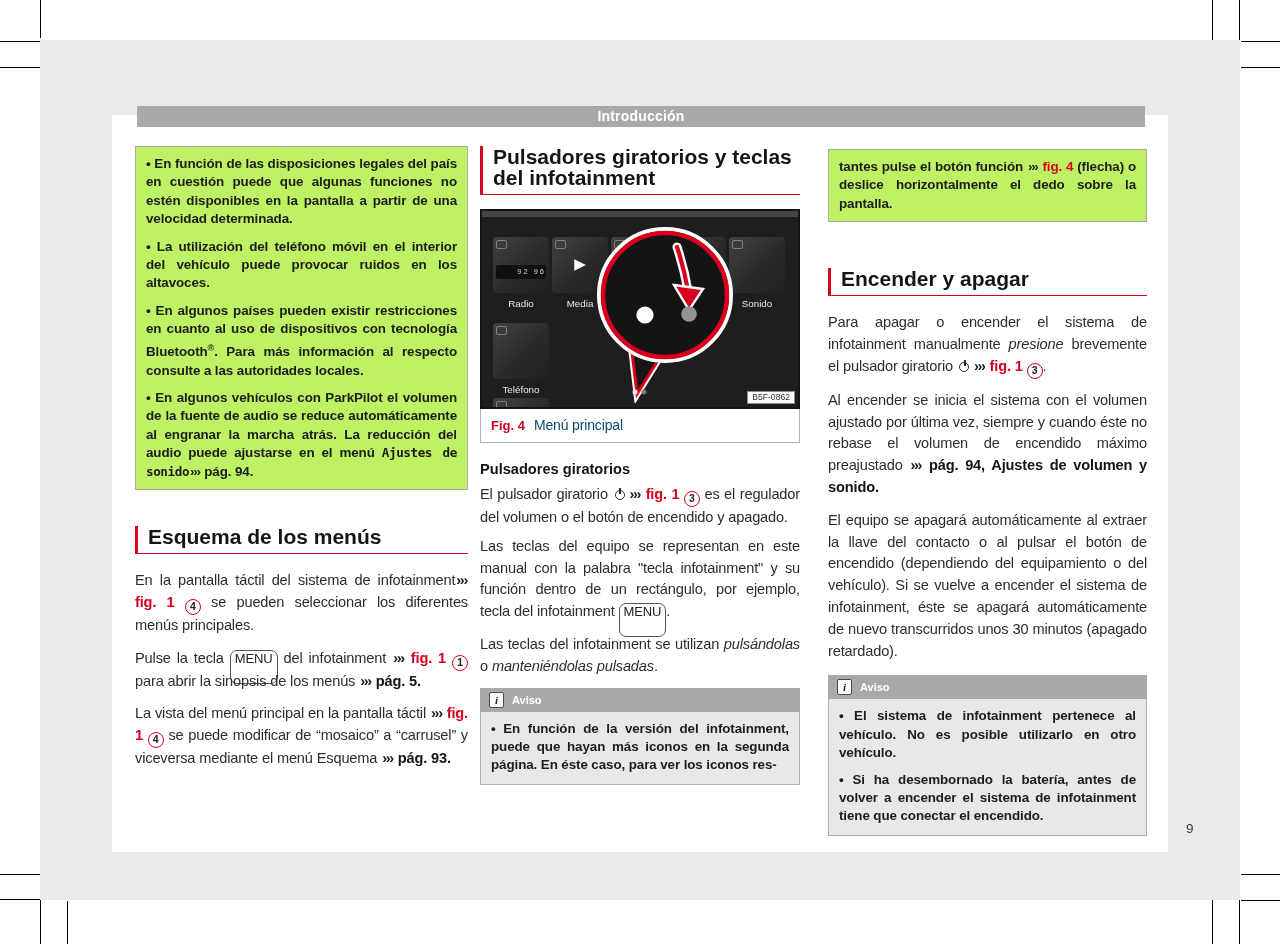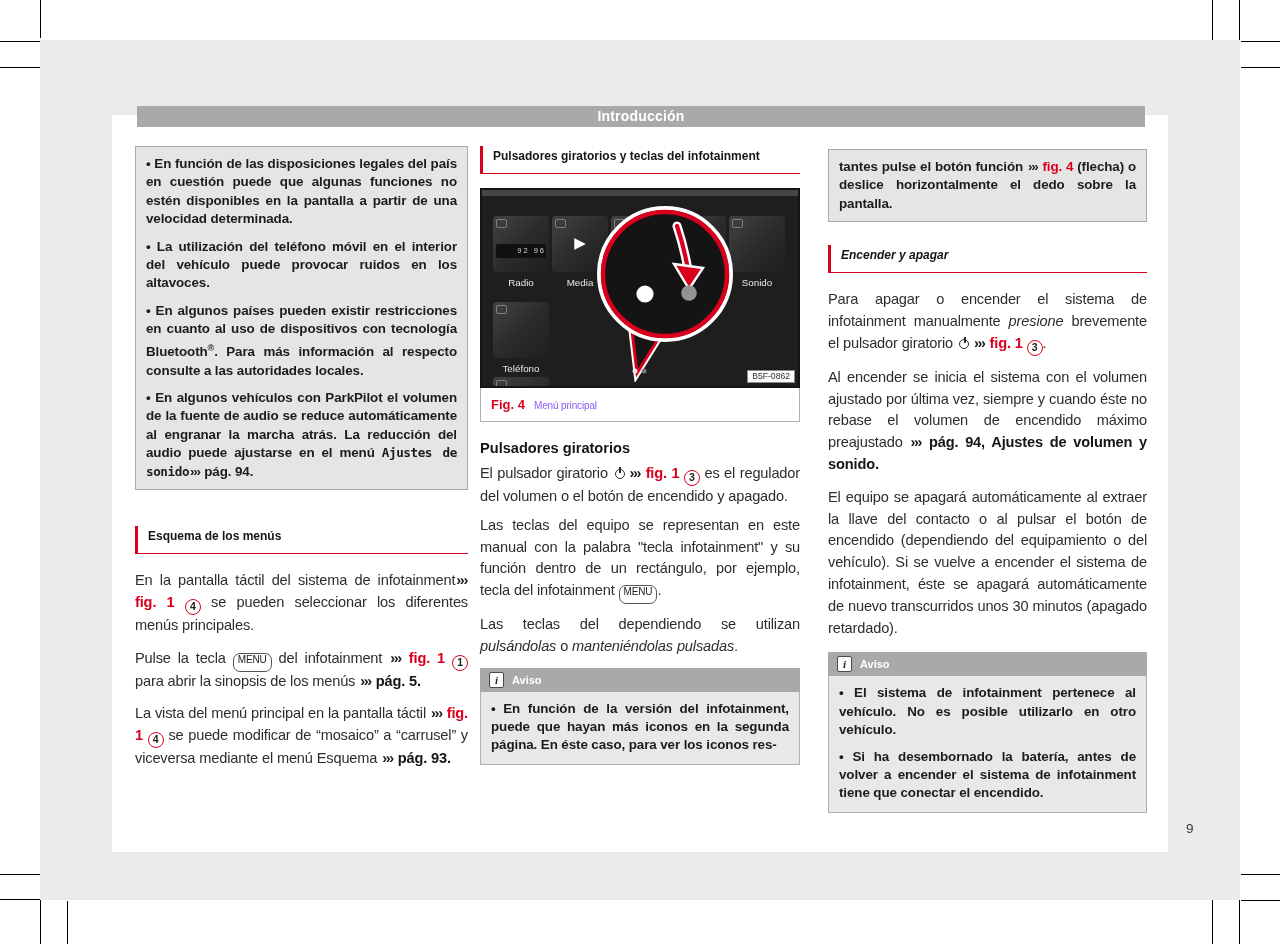--- a/index.html
+++ b/index.html
@@ -9,52 +9,52 @@
   .backdrop{position:absolute;left:40px;top:40px;width:1200px;height:860px;background:#ebebeb;}
   .page{position:absolute;left:72px;top:75px;width:1056px;height:737px;background:#ffffff;}
   .page-header-bar{position:absolute;left:25px;top:-9px;width:1008px;height:21px;background:#a9a9a9;
      color:#fff;font-weight:700;font-size:14px;text-align:center;line-height:21px;letter-spacing:.2px;}
   .col{position:absolute;top:31px;}
   .col1{left:23px;width:333px;}
   .col2{left:368px;width:320px;}
   .col3{left:716px;width:319px;top:34px;}
 
   
-  .notice-box{background:#e5e5e5;border:1px solid #a8a8a8;padding:8px 10px;}
+  .notice-box{background:#bef264;border:1px solid #a8a8a8;padding:8px 10px;}
   .notice-box .rich-para{font-weight:700;color:#1c1c1c;font-size:13.4px;line-height:18.4px;text-align:justify;letter-spacing:-.1px;}
   .notice-box .rich-para + .rich-para{margin-top:9px;}
   .aviso{margin-top:10px;}
   .aviso-head{background:#a9a9a9;height:24px;display:flex;align-items:center;padding:0 9px;}
   .aviso-title{color:#fff;font-weight:700;font-size:11px;margin-left:8px;}
   .info-icon{display:inline-block;width:13px;height:14px;background:#fdfdfd;border:1px solid #4a4a4a;border-radius:2px;
      color:#222;font-family:"Liberation Serif",serif;font-style:italic;font-weight:700;font-size:11px;line-height:14px;text-align:center;}
   .aviso-body{background:#e8e8e8;border:1px solid #b0b0b0;border-top:none;padding:8px 10px 9px;}
   .aviso-body .rich-para{font-weight:700;color:#1c1c1c;font-size:13.4px;line-height:18.4px;text-align:justify;letter-spacing:-.1px;}
   .aviso-body .rich-para + .rich-para{margin-top:8px;}
 
   
   .section-head{border-left:3px solid #d9001d;border-bottom:1.4px solid #d9001d;
-     padding:0 0 6px 10px;font-weight:700;font-size:12px;line-height:21px;color:#151515;}
+     padding:0 0 6px 10px;font-weight:700;font-size:21px;line-height:21px;color:#151515;}
   .subhead{font-weight:700;font-size:14.6px;color:#151515;margin-top:18px;}
 
   
   .para{margin-top:11px;font-size:14.6px;line-height:21.8px;color:#2d2d2d;text-align:justify;letter-spacing:-.15px;}
-  .mt16{margin-top:16px;} .mt31{margin-top:23px;font-style:italic;} .mt36{margin-top:36px;} .mt7{margin-top:7px;}
+  .mt16{margin-top:16px;} .mt31{margin-top:46px;} .mt36{margin-top:36px;} .mt7{margin-top:7px;}
 
   
   .seg-p{} 
   .seg-b{font-weight:700;}
   .seg-i{font-style:italic;}
   .seg-rb{font-weight:700;color:#d9001d;}
   .seg-pb{font-weight:700;color:#151515;}
   .seg-sup{vertical-align:super;font-size:9px;font-weight:700;}
   .seg-mono{font-family:"DejaVu Sans Mono","Liberation Mono",monospace;font-weight:700;font-size:12.6px;letter-spacing:-.4px;}
   .seg-arr{font-weight:700;color:#1c1c1c;letter-spacing:-1.3px;margin:0 1px 0 1px;}
-  .seg-key{font-size:10px;font-weight:400;color:#222;border:1.2px solid #555;border-radius:7px;
-     padding:0 4px 6px;white-space:nowrap;}
+  .seg-key{font-size:13px;font-weight:400;color:#222;border:1.2px solid #555;border-radius:7px;
+     padding:0 4px 17px;white-space:nowrap;}
   .seg-circ{display:inline-block;box-sizing:border-box;width:16px;height:16px;border:1.4px solid #d9001d;border-radius:50%;
      font-size:10.5px;font-weight:700;color:#222;text-align:center;line-height:13px;vertical-align:-3px;}
   .seg-pow{display:inline-block;width:12px;height:12px;position:relative;margin:0 2px;vertical-align:-1px;}
   .seg-pow::before{content:"";position:absolute;left:0.5px;top:2px;width:8px;height:8px;border:1.6px solid #2b2b2b;border-radius:50%;}
   .seg-pow::after{content:"";position:absolute;left:5px;top:0;width:1.8px;height:6px;background:#2b2b2b;}
 
   
   .figure{margin-top:14px;}
   .fig-image{position:relative;height:196px;background:#1e1e1e;border:2px solid #141414;overflow:hidden;}
   .fig-topstrip{position:absolute;left:0;top:0;right:0;height:6px;background:#454545;}
@@ -65,21 +65,21 @@
   .tile-img::before{content:"";position:absolute;left:3px;top:3px;width:9px;height:7px;border:1px solid rgba(255,255,255,.35);border-radius:2px;}
   .tile-label{margin-top:5px;font-size:9.8px;color:#e6e6e6;text-align:center;white-space:nowrap;}
   .radio-display{position:absolute;left:3px;right:3px;top:28px;height:14px;background:#101010;border-radius:2px;
      color:#d6d6d6;font-size:7.5px;line-height:14px;text-align:right;letter-spacing:2px;}
   .play-icon{position:absolute;left:50%;top:46%;transform:translate(-50%,-50%);color:#fff;font-size:15px;line-height:1;}
   .bubble-svg{position:absolute;left:0;top:0;}
   .fig-code{position:absolute;right:3px;bottom:3px;background:#fafafa;border:1px solid #8a8a8a;
      font-size:8.6px;line-height:11px;padding:0 4px;color:#333;margin-left:32px;}
   .fig-caption{border:1px solid #b0b0b0;border-top:none;padding:7px 10px 8px;background:#fff;}
   .fig-caption-label{color:#d9001d;font-weight:700;font-size:13px;}
-  .fig-caption-text{color:#8b5cf6;font-size:10px;margin-left:9px;letter-spacing:-.15px;}
+  .fig-caption-text{color:#0c4a6e;font-size:14px;margin-left:9px;letter-spacing:-.15px;}
 
   .page-num{position:absolute;left:1146px;top:781px;font-size:13.5px;color:#3a3a3a;}
 </style>
 </head>
 <body>
 
 <div class="canvas">
 
   <div class="crop" style="left:40px;top:0;width:1px;height:38px;"></div>
   <div class="crop" style="left:0;top:41px;width:40px;height:1px;"></div>
@@ -191,21 +191,21 @@
             <div class="fig-code">B5F-0862</div>
           </div>
           <div class="fig-caption">
             <span class="fig-caption-label">Fig. 4</span><span class="fig-caption-text">Menú principal</span>
           </div>
         </div>
 
         <div class="subhead">Pulsadores giratorios</div>
         <div class="para mt7"><span class="seg-p">El pulsador giratorio </span><span class="seg-pow"></span><span class="seg-arr">›››</span><span class="seg-rb"> fig. 1 </span><span class="seg-circ">3</span><span class="seg-p"> es el regulador del volumen o el botón de encendido y apagado.</span></div>
         <div class="para mt7"><span class="seg-p">Las teclas del equipo se representan en este manual con la palabra "tecla infotainment" y su función dentro de un rectángulo, por ejemplo, tecla del infotainment </span><span class="seg-key">MENU</span><span class="seg-p">.</span></div>
-        <div class="para"><span class="seg-p">Las teclas del dependiendo se utilizan </span><span class="seg-i">pulsándolas</span><span class="seg-p"> o </span><span class="seg-i">manteniéndolas pulsadas</span><span class="seg-p">.</span></div>
+        <div class="para"><span class="seg-p">Las teclas del infotainment se utilizan </span><span class="seg-i">pulsándolas</span><span class="seg-p"> o </span><span class="seg-i">manteniéndolas pulsadas</span><span class="seg-p">.</span></div>
 
         <div class="aviso">
           <div class="aviso-head">
             <span class="info-icon">i</span>
             <span class="aviso-title">Aviso</span>
           </div>
           <div class="aviso-body">
               <div class="rich-para"><span class="seg-b">•  En función de la versión del infotainment, puede que hayan más iconos en la segunda página. En éste caso, para ver los iconos res-</span></div>
             </div>
         </div>

